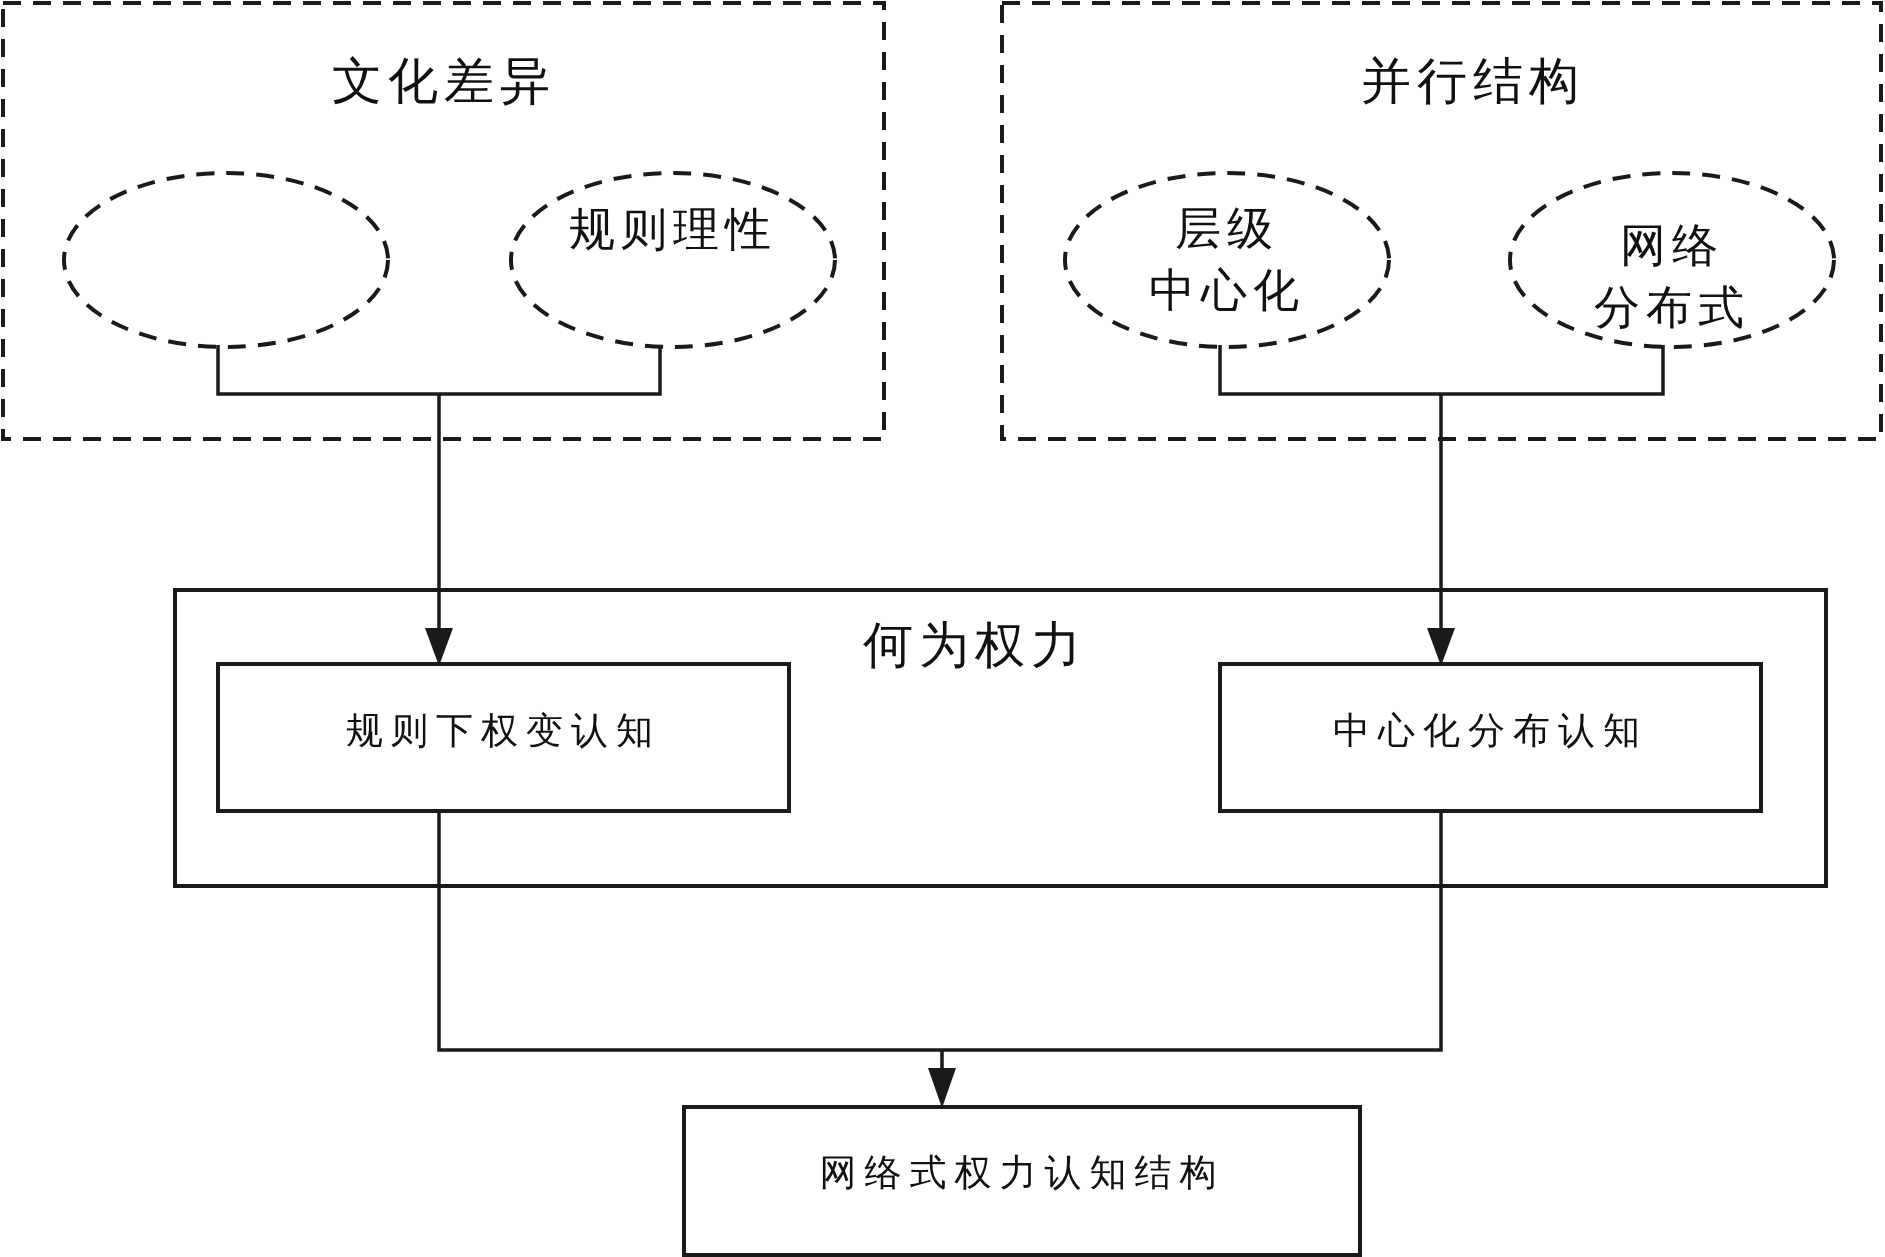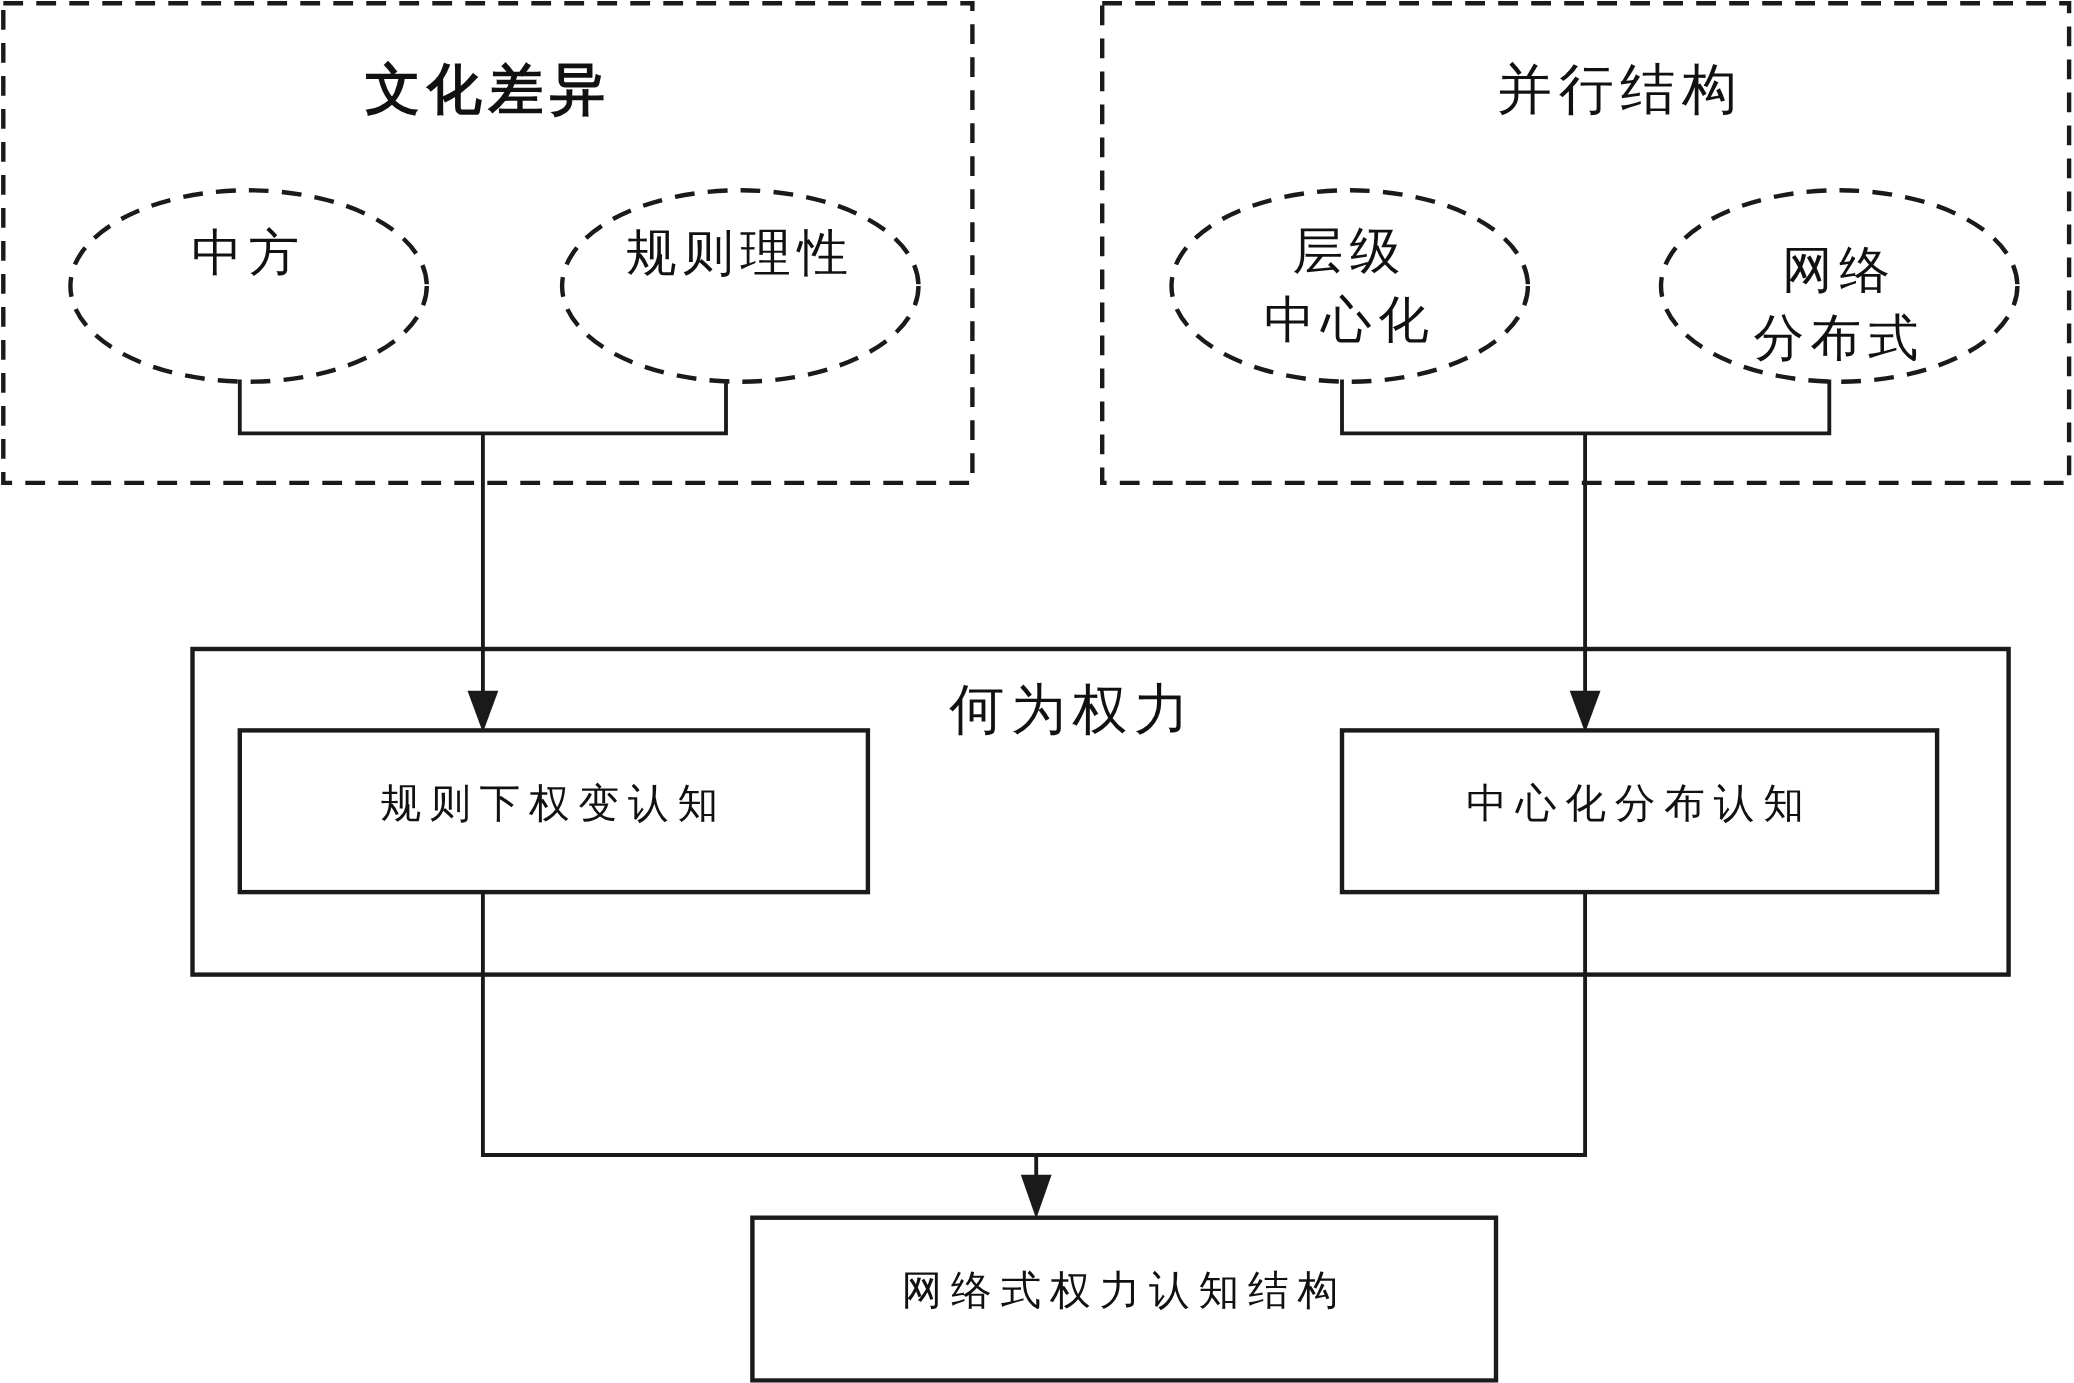--- a/index.html
+++ b/index.html
@@ -41,25 +41,24 @@
   <rect x="218" y="664" width="571" height="147" fill="none" stroke="#1a1a1a" stroke-width="4"></rect>
   <rect x="1220" y="664" width="541" height="147" fill="none" stroke="#1a1a1a" stroke-width="4"></rect>
 
   <polyline points="439,811 439,1050 1441,1050 1441,811" fill="none" stroke="#1a1a1a" stroke-width="3.5"></polyline>
   <line x1="942" y1="1050" x2="942" y2="1072" stroke="#1a1a1a" stroke-width="3.5"></line>
   <polygon points="928,1068 956,1068 942,1108" fill="#1a1a1a"></polygon>
 
   <rect x="684" y="1107" width="676" height="148" fill="none" stroke="#1a1a1a" stroke-width="4"></rect>
 </svg>
 
-<div class="lbl title" style="left:284px; top:48px; width:320px;font-weight:bold;">文化差异</div>
+<div class="lbl title" style="left:284px; top:48px; width:320px;">文化差异</div>
 <div class="lbl title" style="left:1313px; top:48px; width:320px;">并行结构</div>
 
 <div class="lbl ell" style="left:76px; top:198px; width:300px;">
-  <div>中方</div>
 </div>
 <div class="lbl ell" style="left:523px; top:198px; width:300px;">
   <div>规则理性</div>
 </div>
 <div class="lbl ell" style="left:1077px; top:198px; width:300px;font-family:Liberation Serif, serif;">
   <div>层级</div>
   <div>中心化</div>
 </div>
 <div class="lbl ell" style="left:1522px; top:214px; width:300px;">
   <div>网络</div>

